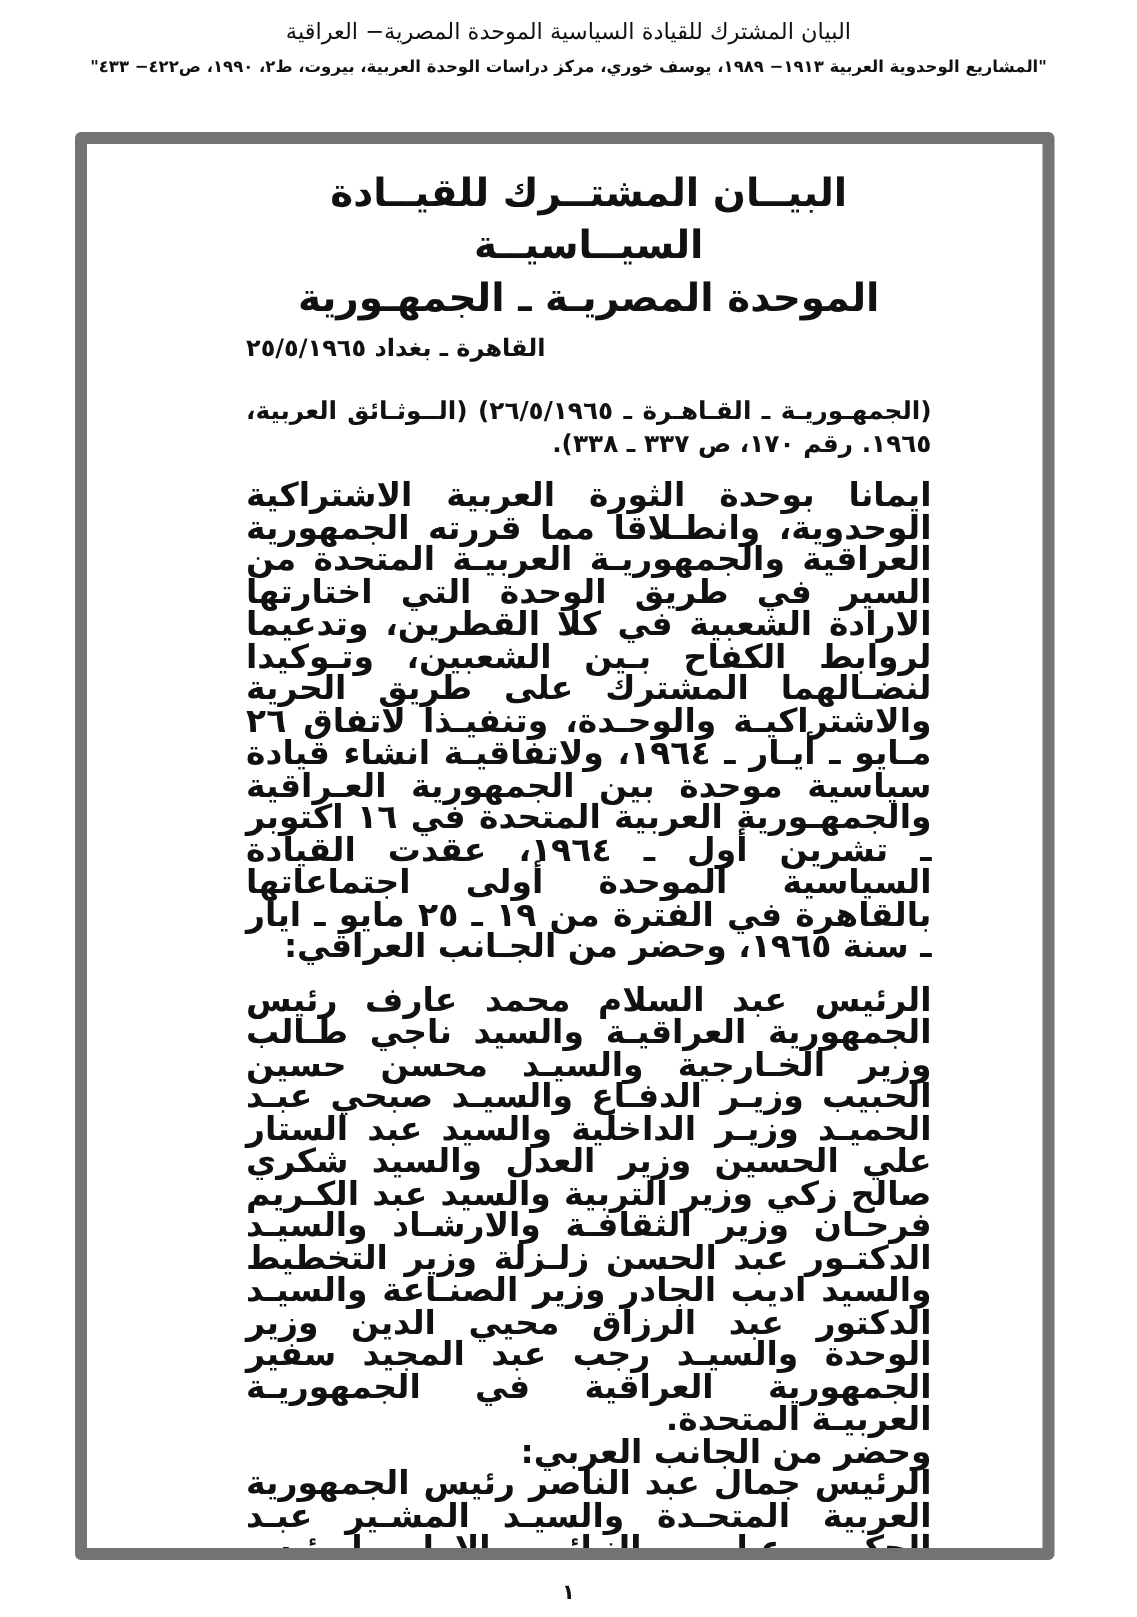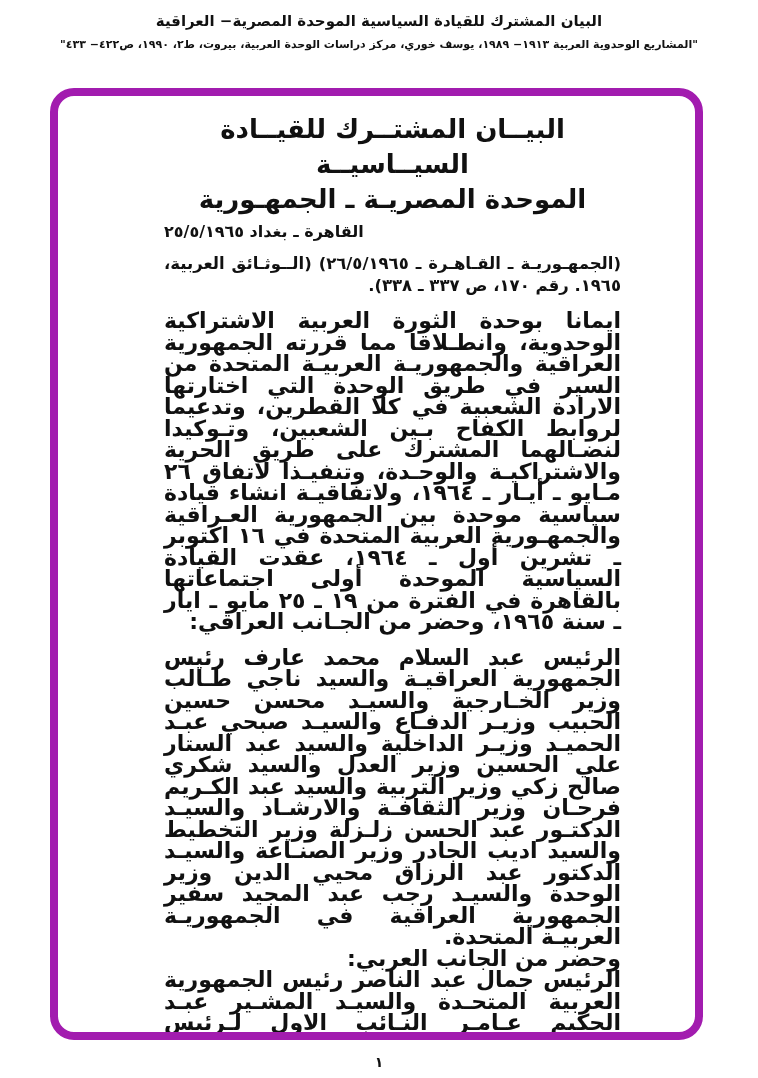--- a/index.html
+++ b/index.html
@@ -20,40 +20,40 @@
   
   .page-header {
     position: absolute;
     top: 12px;
     left: 0;
     width: 758px;
     text-align: center;
   }
   .header-title {
     font-size: 15px;
-    font-weight: bold;
+    font-weight: normal;
     color: #111;
     letter-spacing: 0;
   }
   .header-source {
     margin-top: 8px;
     font-size: 11px;
     font-weight: bold;
     color: #111;
     white-space: nowrap;
   }
   
   .green-box {
     position: absolute;
     top: 88px;
     left: 50px;
     width: 637px;
     height: 936px;
-    border: 8px solid #a21caf;
-    border-radius: 24px;
+    border: 8px solid #737373;
+    border-radius: 4px;
     background: #ffffff;
     overflow: hidden;
   }
   .doc-column {
     margin: 16px 74px 0 106px; 
     color: #111;
     font-weight: bold;
   }
   .doc-title {
     text-align: center;
@@ -61,21 +61,21 @@
     line-height: 1.35;
     font-weight: bold;
   }
   .doc-dateline {
     text-align: left;
     font-size: 16px;
     font-weight: bold;
     margin-top: 5px;
   }
   .doc-citation {
-    margin-top: 12px;
+    margin-top: 22px;
     font-size: 16.5px;
     line-height: 21.5px;
     text-align: justify;
     text-justify: inter-word;
   }
   .doc-para {
     margin-top: 14px;
     font-size: 22px;
     line-height: 21.5px;
     text-align: justify;

